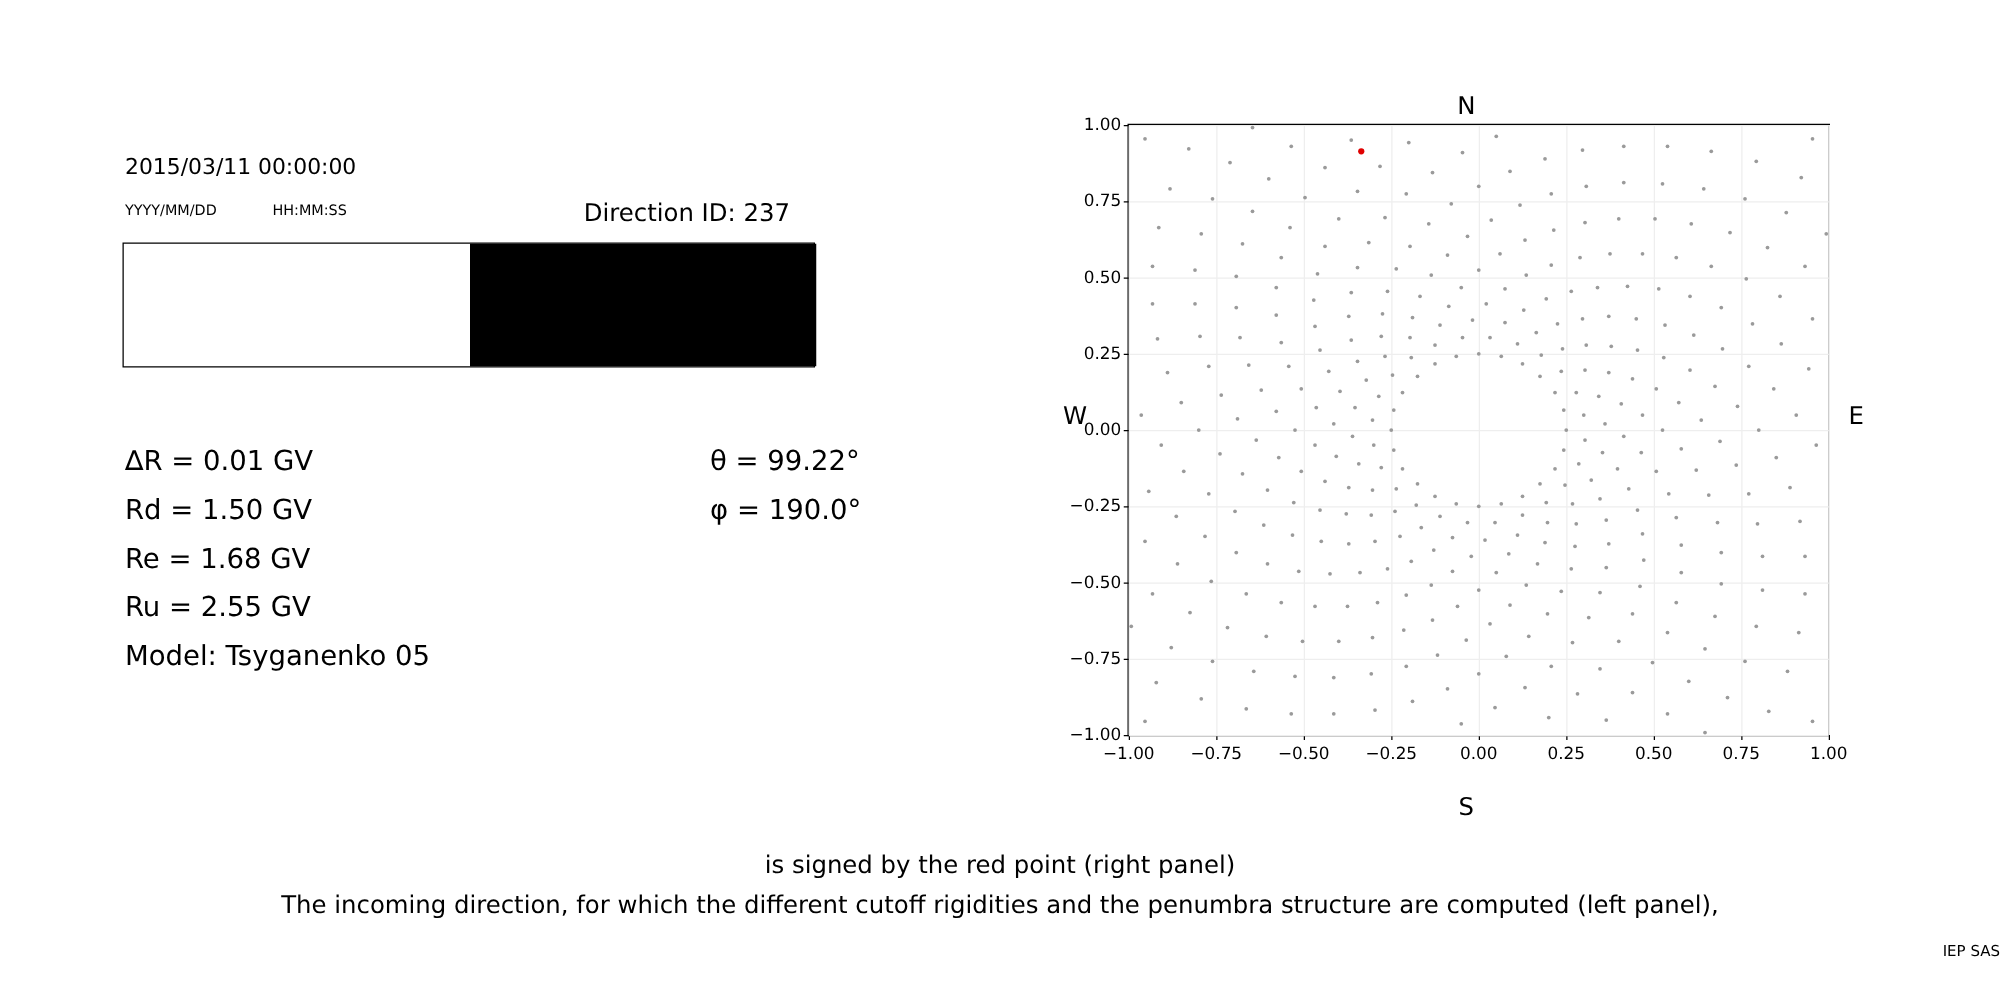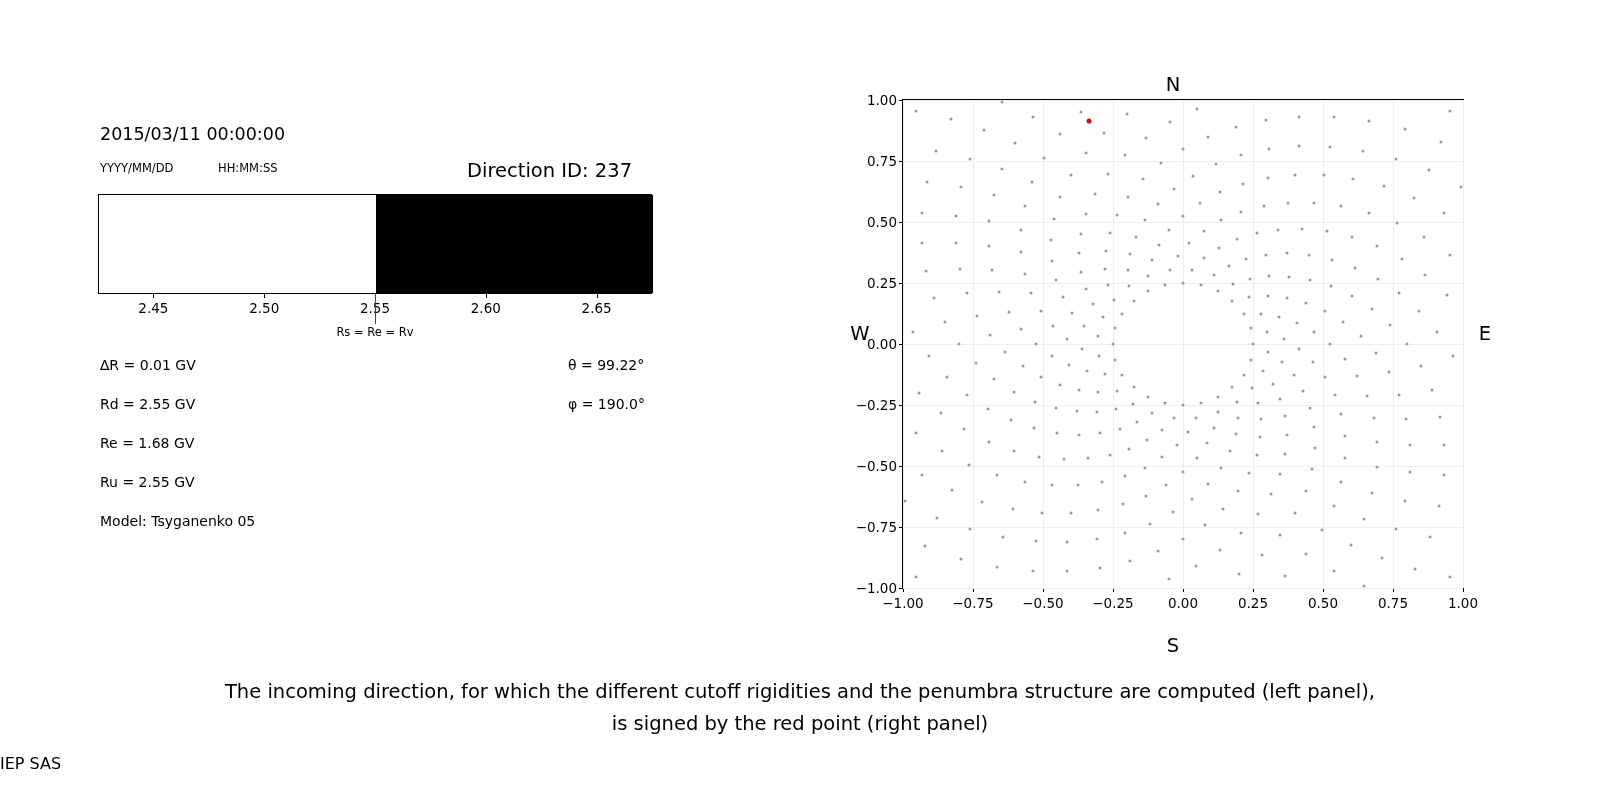--- a/index.html
+++ b/index.html
@@ -107,42 +107,42 @@
   .rs-label {
     position: absolute;
     top: 31px;
     font-size: 11.5px;
     transform: translateX(-50%);
     white-space: nowrap;
   }
 
   .left-values .row {
     position: absolute;
-    font-size: 14px;
+    font-size: 22px;
     white-space: nowrap;
   }
   .col1 { left: 100px; }
   .col2 { left: 568px; }
 
   #panel-caption {
     position: absolute;
     left: 0;
     top: 676px;
     width: 1600px;
     text-align: center;
     font-size: 19.5px;
     line-height: 32px;
   }
   #credit {
     position: absolute;
     left: 0;
     top: 754px;
     width: 1600px;
-    text-align: left;
-    font-size: 16px;
+    text-align: right;
+    font-size: 12px;
   }
 
   
   .panel-right {
     position: absolute;
     left: 830px;
     top: 40px;
     width: 720px;
     height: 620px;
   }
@@ -226,38 +226,24 @@
 
   <div class="txt" id="datetime-format-time">HH:MM:SS</div>
 
   <div class="txt" id="direction-id">Direction ID: 237</div>
 
   <div class="penumbra-wrap">
     <div class="penumbra-box">
       <div class="penumbra-black" id="pen-black" style="left: 277px; width: 277px; background: rgb(0, 0, 0);"></div>
     </div>
   </div>
-  <div class="pen-axis" id="pen-axis">
-      <div class="pen-tick" style="left: 55.4px;"></div>
-      <div class="pen-tick-label" style="left: 55.4px;">2.45</div>
-      <div class="pen-tick" style="left: 166.2px;"></div>
-      <div class="pen-tick-label" style="left: 166.2px;">2.50</div>
-      <div class="pen-tick" style="left: 277px;"></div>
-      <div class="pen-tick-label" style="left: 277px;">2.55</div>
-      <div class="pen-tick" style="left: 387.8px;"></div>
-      <div class="pen-tick-label" style="left: 387.8px;">2.60</div>
-      <div class="pen-tick" style="left: 498.6px;"></div>
-      <div class="pen-tick-label" style="left: 498.6px;">2.65</div>
-      <div class="rs-marker" style="left: 277px;"></div>
-      <div class="rs-label" style="left: 277px;">Rs = Re = Rv</div>
-    </div>
 
   <div class="left-values">
     <div class="row col1" style="top:357px">∆R = 0.01 GV</div>
-    <div class="row col1" style="top:396px">Rd = 2.55 GV</div>
+    <div class="row col1" style="top:396px">Rd = 1.50 GV</div>
     <div class="row col1" style="top:435px">Re = 1.68 GV</div>
     <div class="row col1" style="top:474px">Ru = 2.55 GV</div>
     <div class="row col1" style="top:513px">Model: Tsyganenko 05</div>
     <div class="row col2" style="top:357px">θ = 99.22°</div>
     <div class="row col2" style="top:396px">φ = 190.0°</div>
   </div>
 </div>
 
 <div class="panel-right">
   <div class="compass" id="compass-n">N</div>
@@ -706,16 +692,16 @@
       <div class="dot" style="left: 438.392px; top: 105.973px; background: rgb(154, 154, 154);"></div>
       <div class="dot" style="left: 466.049px; top: 112.711px; background: rgb(154, 154, 154);"></div>
       <div class="dot" style="left: 493.693px; top: 123.068px; background: rgb(154, 154, 154);"></div>
       <div class="dot" style="left: 520.75px; top: 137.103px; background: rgb(154, 154, 154);"></div>
       <div class="dot" style="left: 546.631px; top: 154.809px; background: rgb(154, 154, 154);"></div>
       <div class="dot red" style="left: 186.2px; top: 20.74px; background: rgb(224, 0, 0);"></div>
     </div>
 </div>
 
 <div id="panel-caption">
+  <div>is signed by the red point (right panel)</div>
   <div>The incoming direction, for which the different cutoff rigidities and the penumbra structure are computed (left panel),</div>
-  <div>is signed by the red point (right panel)</div>
 </div>
 <div id="credit">IEP SAS</div>
 
 </body></html>

